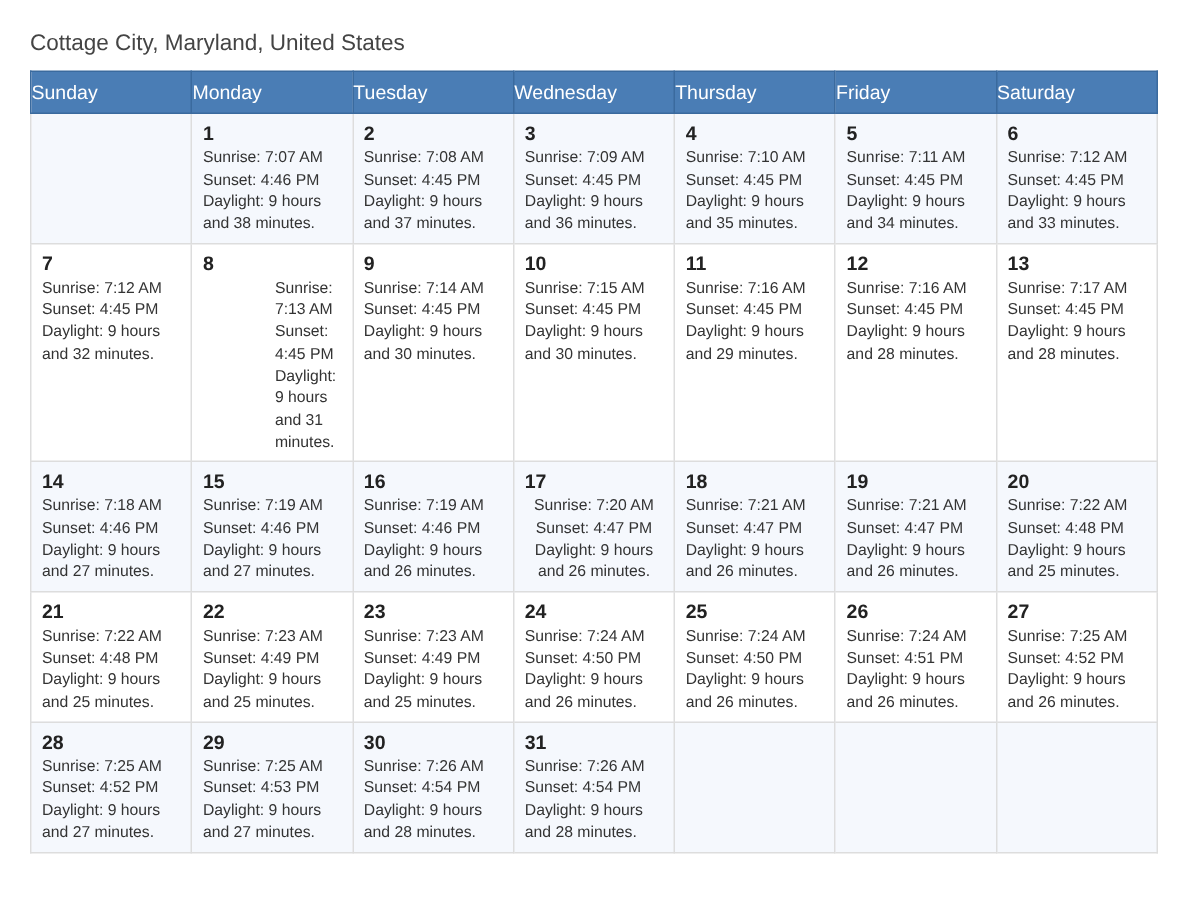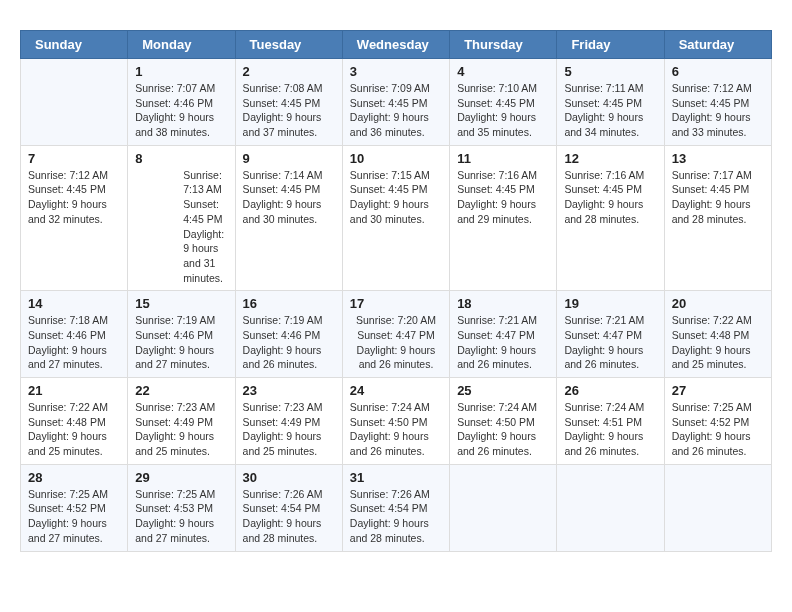--- a/index.html
+++ b/index.html
@@ -48,22 +48,22 @@
     }
     table {
       width: 100%;
       border-collapse: collapse;
       border: 1px solid #ccc;
     }
     thead tr th {
       background-color: #4a7db5;
       color: #fff;
       font-size: 13px;
-      font-weight: bold;
-      padding: 6px 14px;
+      font-weight: normal;
+      padding: 6px 0;
       text-align: left;
       border: 1px solid #3a6a9e;
     }
     tbody tr td {
       vertical-align: top;
       padding: 5px 7px;
       font-size: 11px;
       color: #333;
       border: 1px solid #ddd;
       width: calc(100% / 7);
@@ -86,20 +86,21 @@
       font-size: 10.5px;
       line-height: 1.4;
       color: #333;
     }
   </style>
 </head>
 <body>
 
 <div class="header">
   <div class="title-block">
+    <div class="subtitle">Cottage City, Maryland, United States</div>
   </div>
 </div>
 
 <table>
   <thead>
     <tr>
     <th>Sunday</th>
         <th>Monday</th>
         <th>Tuesday</th>
         <th>Wednesday</th>

